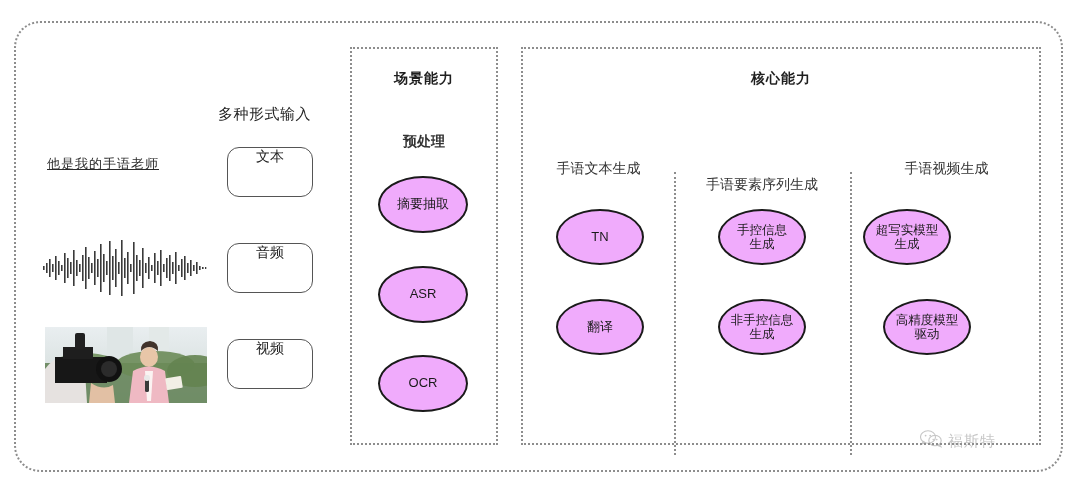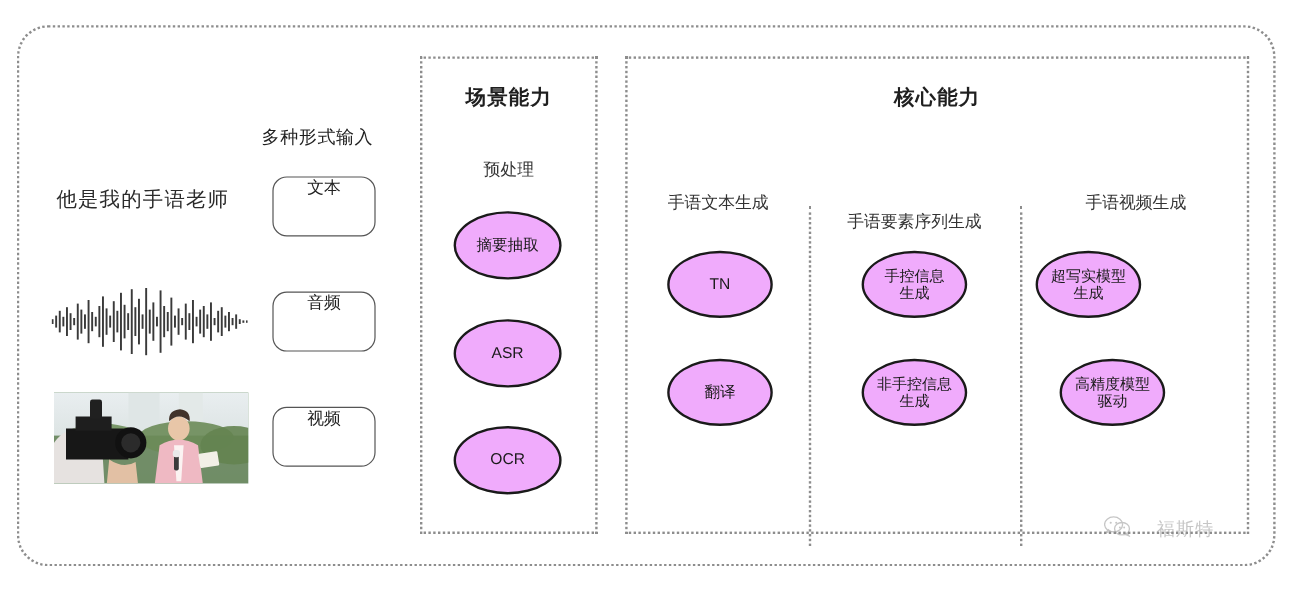--- a/index.html
+++ b/index.html
@@ -49,21 +49,21 @@
     top: 47px;
     width: 520px;
     height: 398px;
   }
 
   .panel-title {
     position: absolute;
     left: 0;
     right: 0;
     text-align: center;
-    font-size: 17px;
+    font-size: 14px;
     font-weight: bold;
     color: #1f1f1f;
     letter-spacing: 1px;
   }
   .panel-scene .panel-title { top: 21px; }
   .panel-core  .panel-title { top: 21px; }
 
   .sub-title {
     position: absolute;
     left: 0;
@@ -121,23 +121,24 @@
     left: 218px;
     top: 105px;
     font-size: 15px;
     color: #1f1f1f;
     letter-spacing: 0.5px;
   }
   .sample-sentence {
     position: absolute;
     left: 47px;
     top: 155px;
-    font-size: 17px;
+    font-size: 13px;
     color: #2b2b2b;
     letter-spacing: 1px;
+    text-decoration: underline;
   }
 
   
   .waveform {
     position: absolute;
     left: 43px;
     top: 238px;
     width: 164px;
     height: 60px;
   }
@@ -154,21 +155,21 @@
   }
   .thumb svg { display: block; }
 
   
   .watermark {
     position: absolute;
     left: 920px;
     top: 430px;
     display: flex;
     align-items: center;
-    gap: 22px;
+    gap: 6px;
     opacity: 0.5;
   }
   .watermark .wm-text {
     font-size: 15px;
     color: #8e8e8e;
     letter-spacing: 1px;
   }
 </style>
 </head>
 <body>
@@ -283,21 +284,21 @@
   </div>
   <div class="chip" style="left:227px; top:339px;">
     <span>视频</span>
   </div>
   <div class="chip" style="left:227px; top:243px;">
     <span>音频</span>
   </div>
 
   <div class="panel panel-scene">
     <div class="panel-title">场景能力</div>
-    <div class="sub-title" style="top:84px;">预处理</div>
+    <div class="sub-title" style="top:84px;font-weight:bold;">预处理</div>
 
     <div class="ellipse" style="left:26px; top:127px; width:90px; height:57px;">
       <span>摘要抽取</span>
     </div>
     <div class="ellipse" style="left:26px; top:217px; width:90px; height:57px;">
       <span>ASR</span>
     </div>
     <div class="ellipse" style="left:26px; top:306px; width:90px; height:57px;">
       <span>OCR</span>
     </div>

